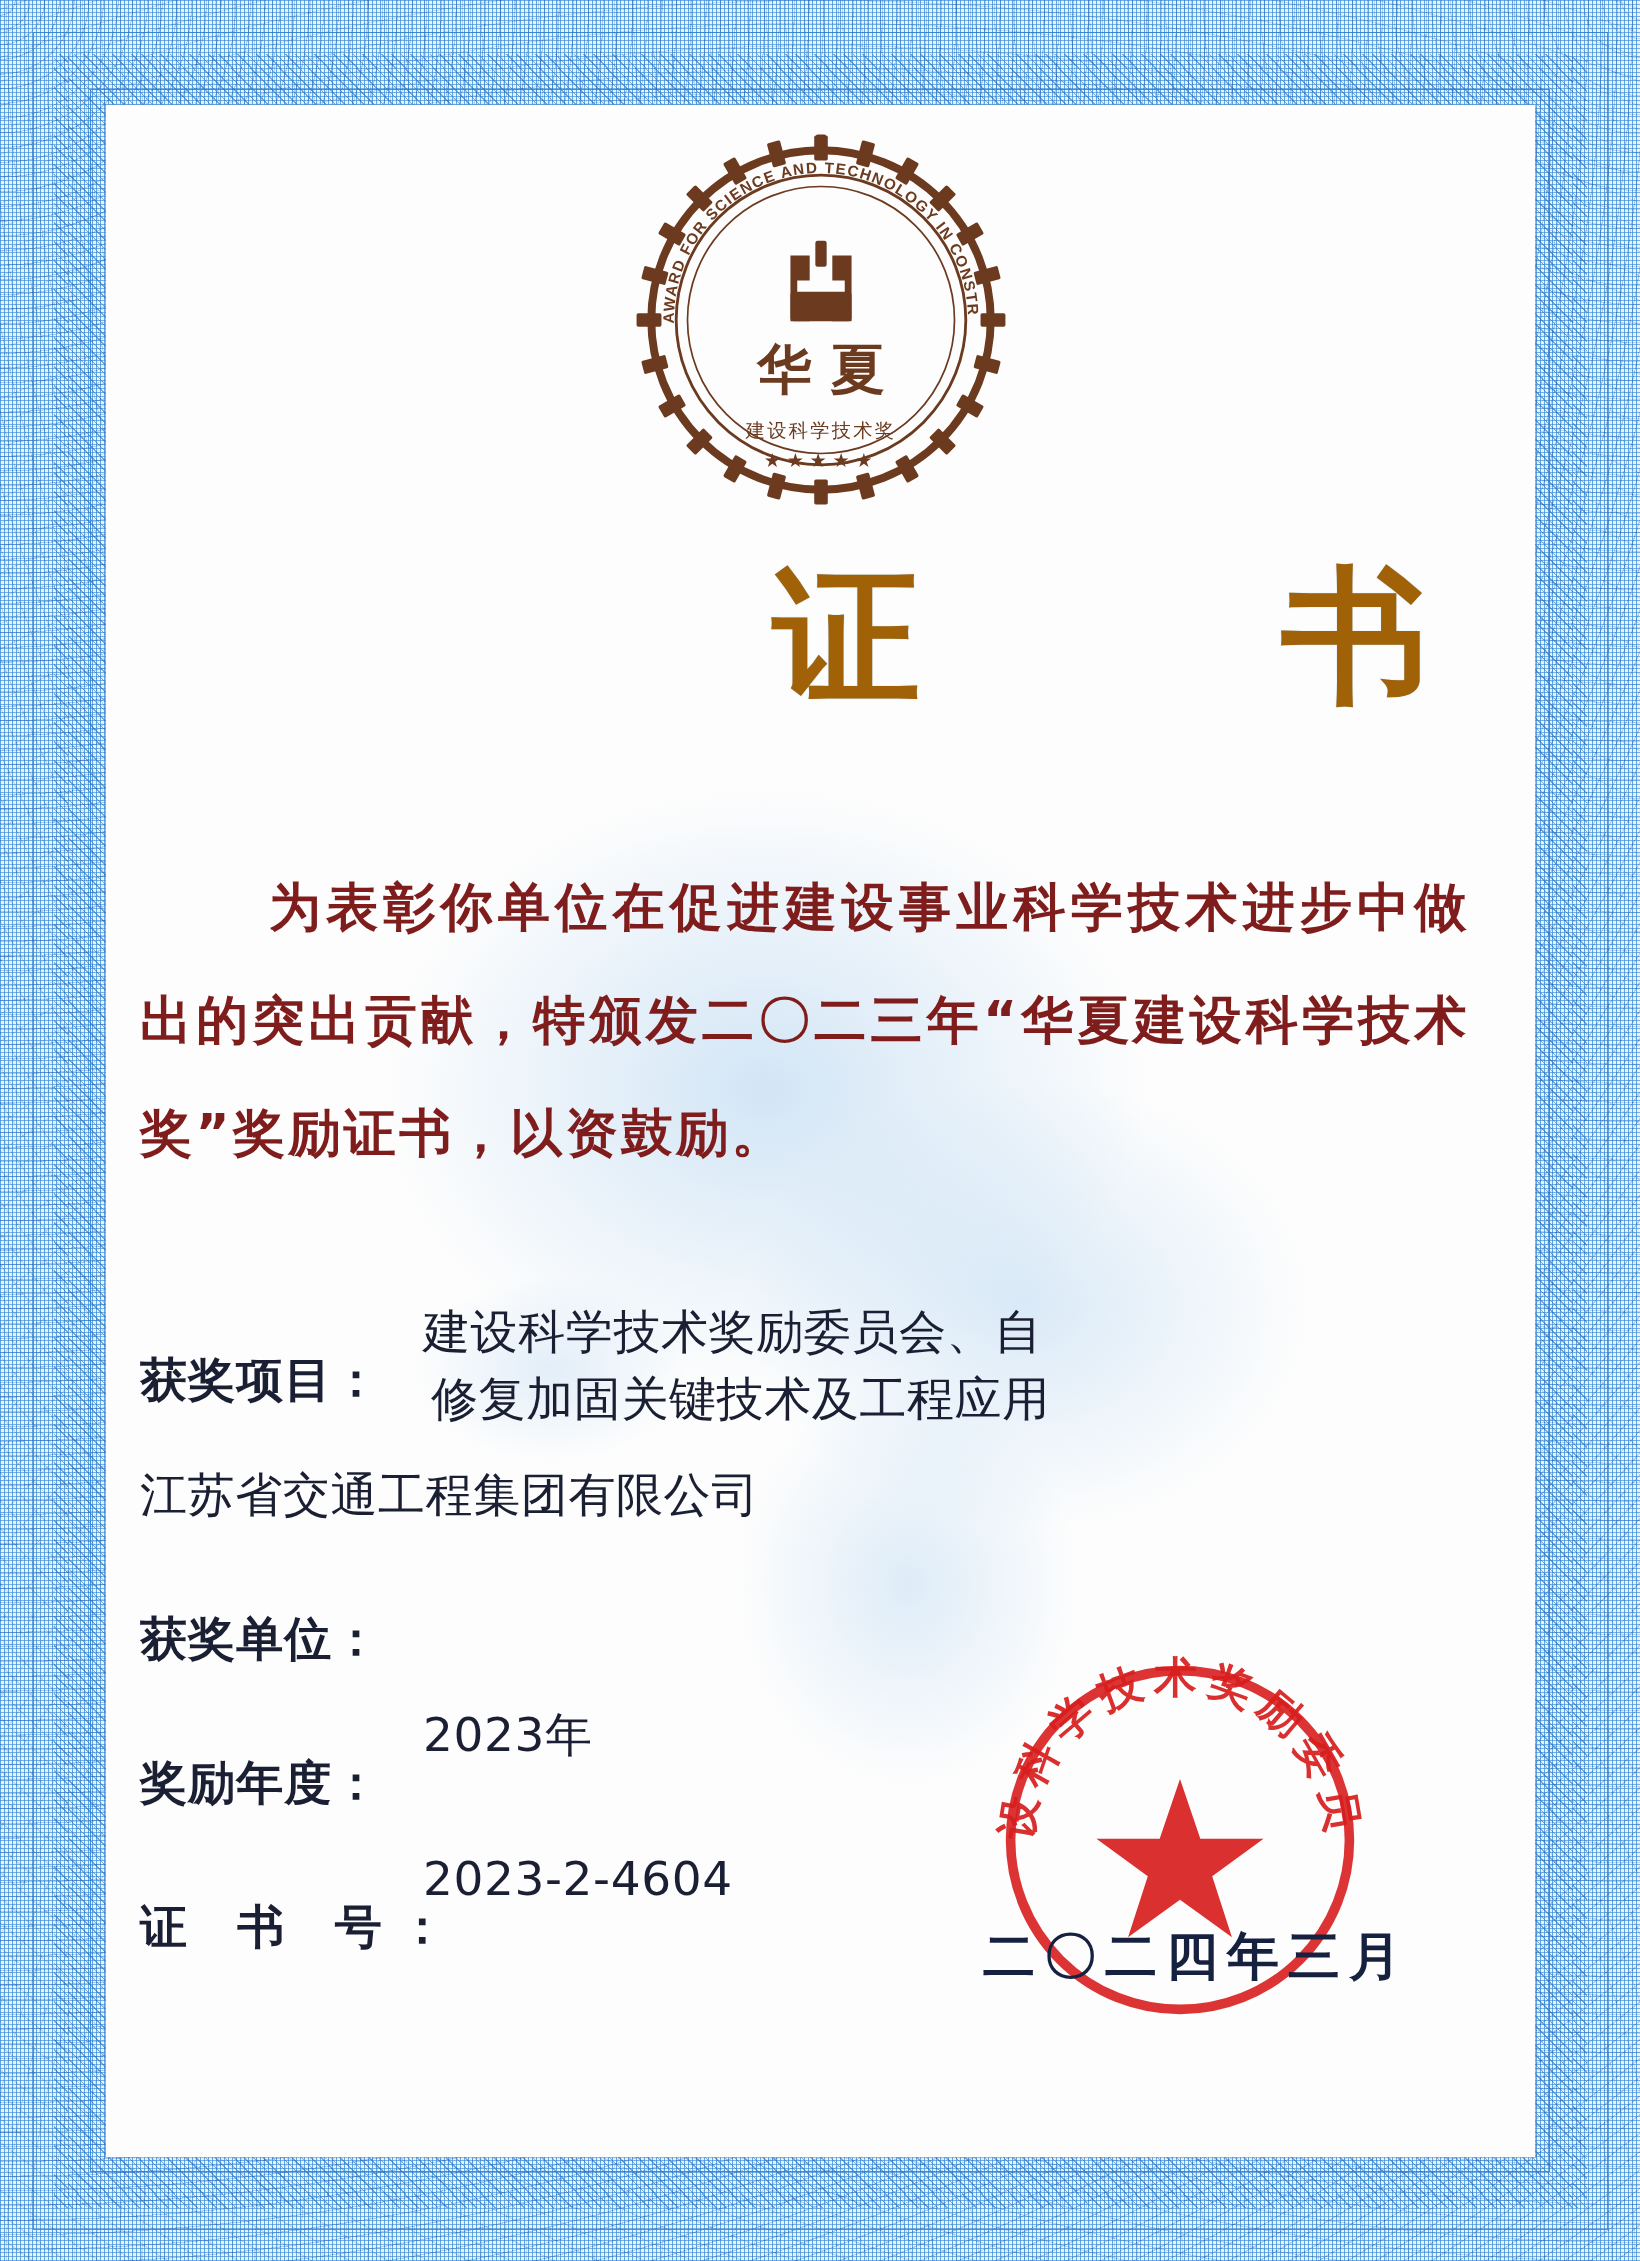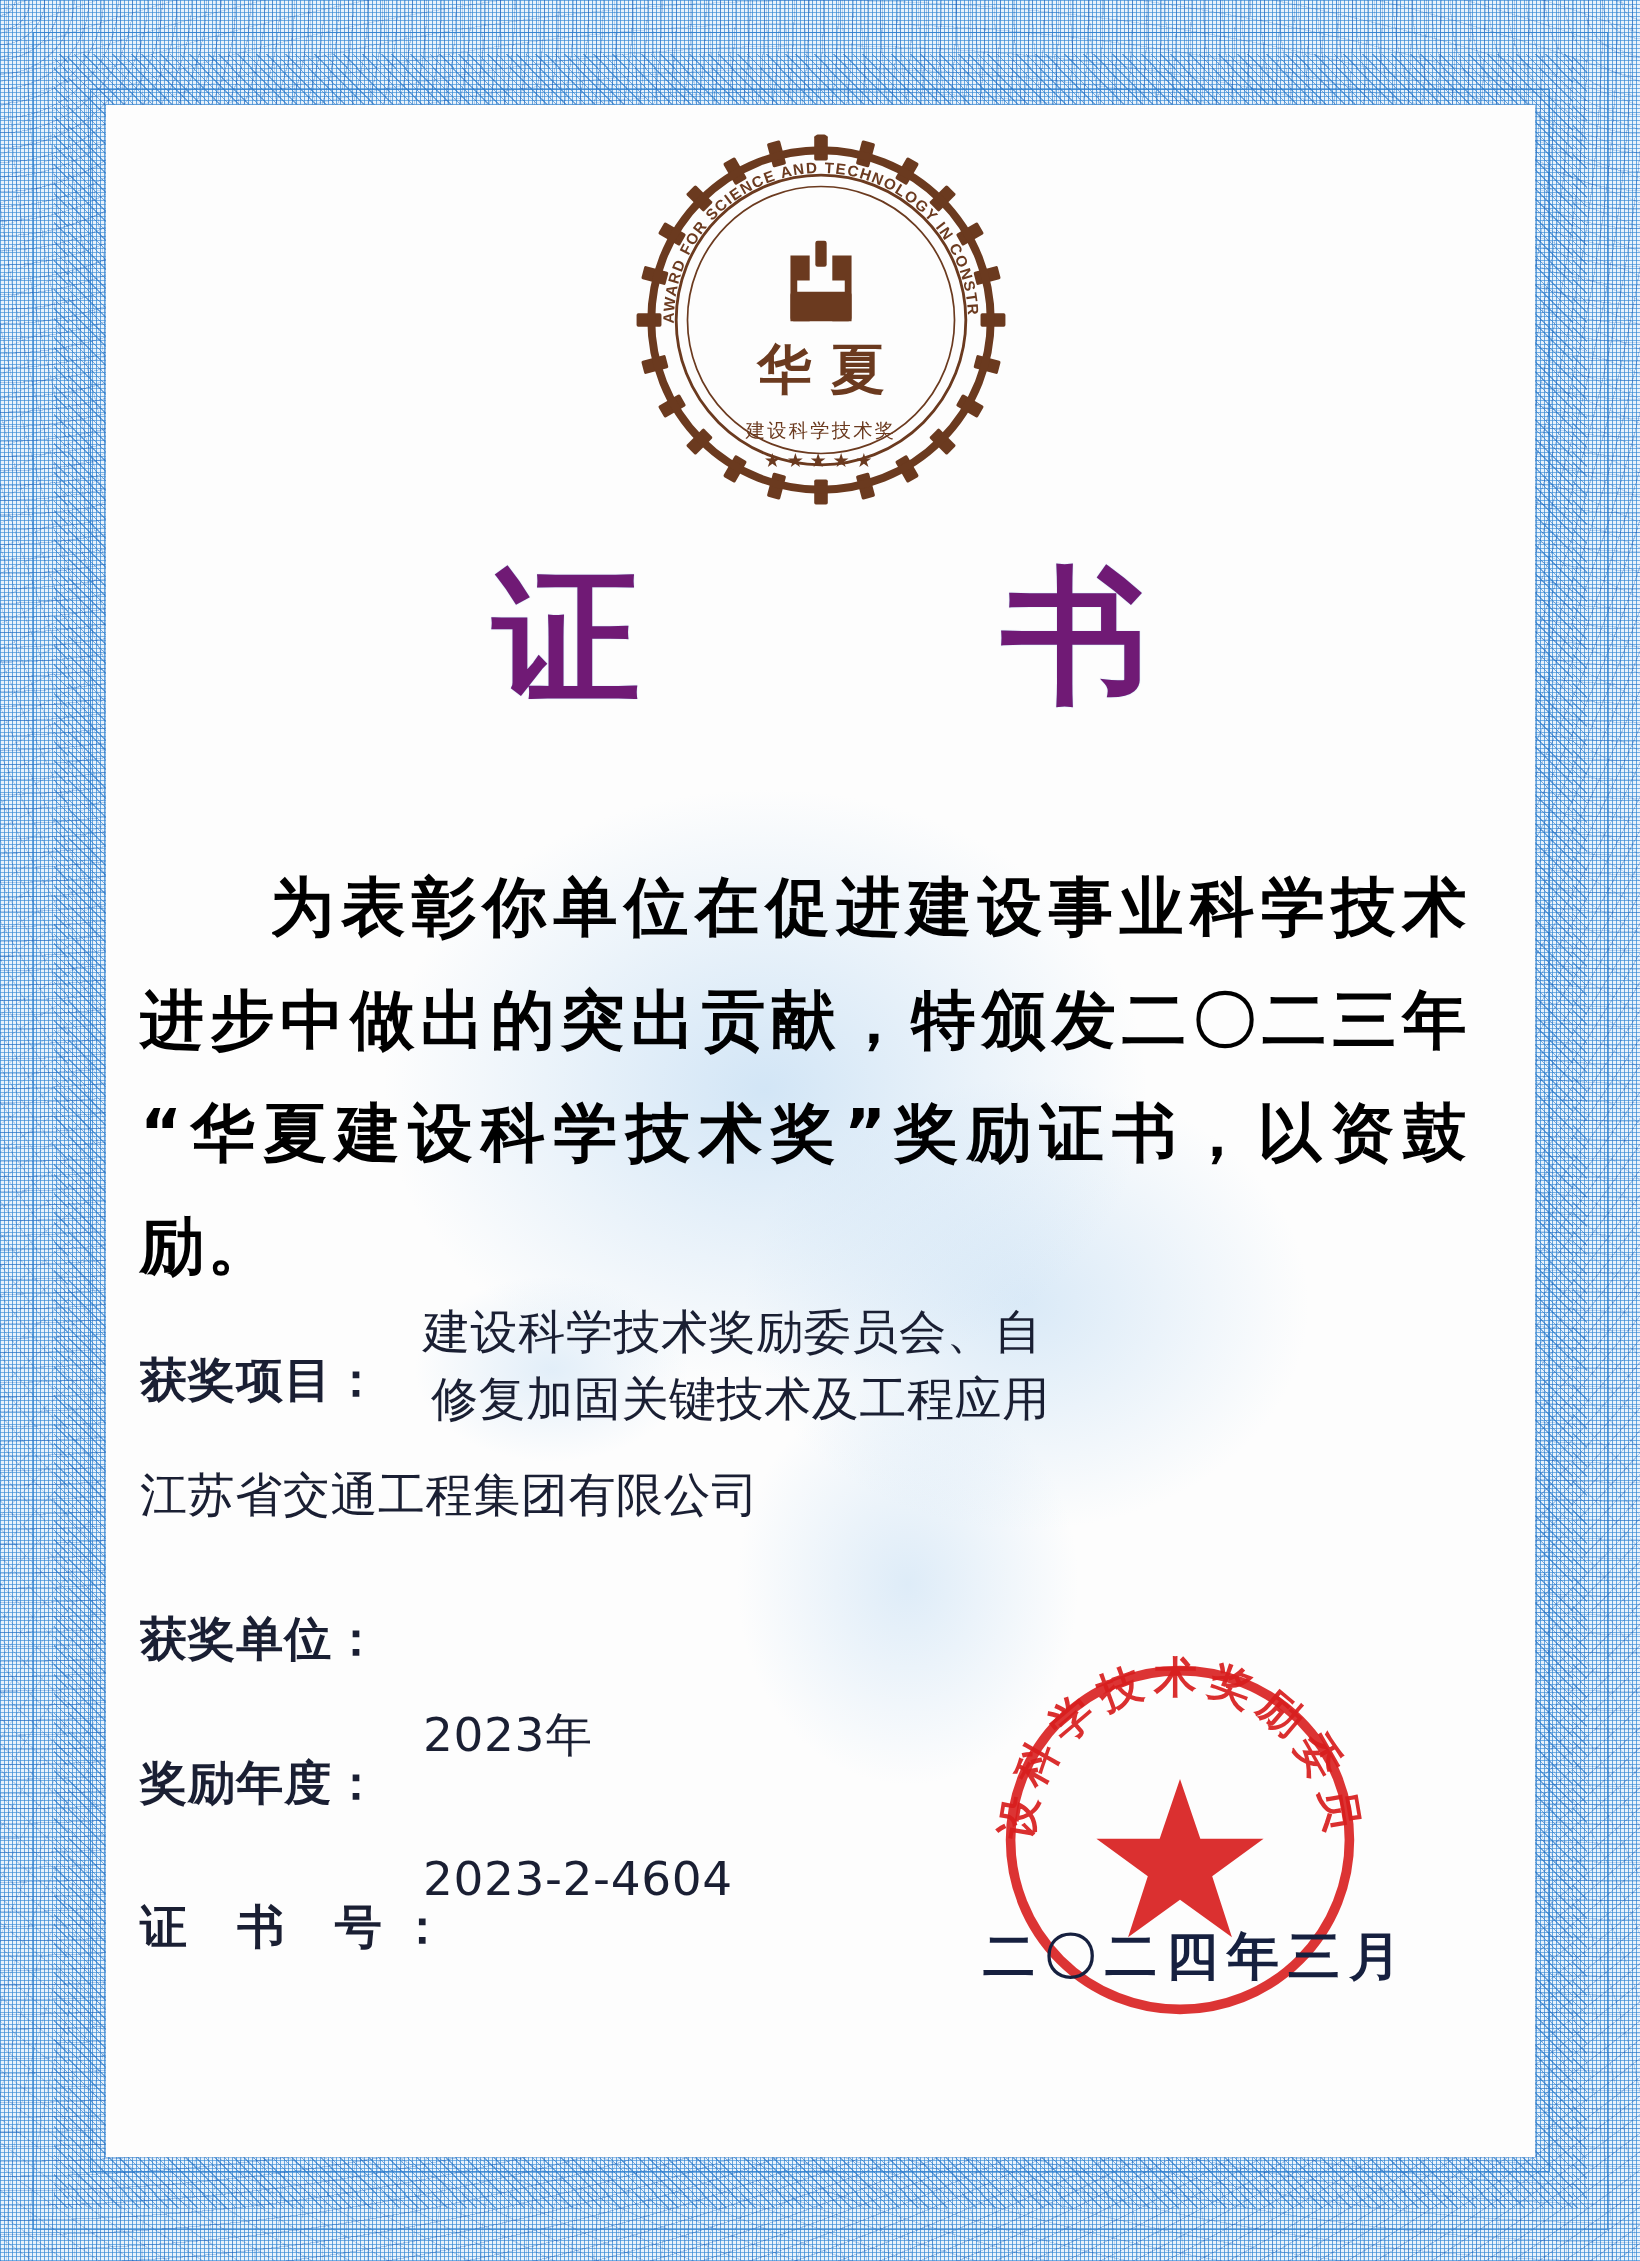--- a/index.html
+++ b/index.html
@@ -116,40 +116,40 @@
     width: 396px;
     height: 396px;
   }
   .emblem svg { display: block; }
 
   
   .title {
     position: absolute;
     left: 0; right: 0;
     top: 458px;
-    text-align: center;
-    color: #701a75;
+    text-align: right;
+    color: #a16207;
     font-family: "DejaVu Sans", sans-serif;
     font-size: 147px;
     font-weight: 700;
     letter-spacing: 107px;
     text-indent: 107px;
     text-shadow: 0 0 1.1px rgba(63,162,224,0.5);
     line-height: 1;
   }
 
   
   .body-text {
     position: absolute;
     left: 0; right: 0;
     top: 746px;
     padding: 0 65px 0 34px;
-    color: #000000;
+    color: #7f1d1d;
     font-family: "DejaVu Sans", sans-serif;
-    font-size: 64px;
+    font-size: 52px;
     font-weight: 700;
     line-height: 113px;
     letter-spacing: 3.4px;
     text-align: justify;
     text-align-last: left;
   }
   .body-text .indent { display: inline-block; width: 127px; }
 
   
   .fields {

